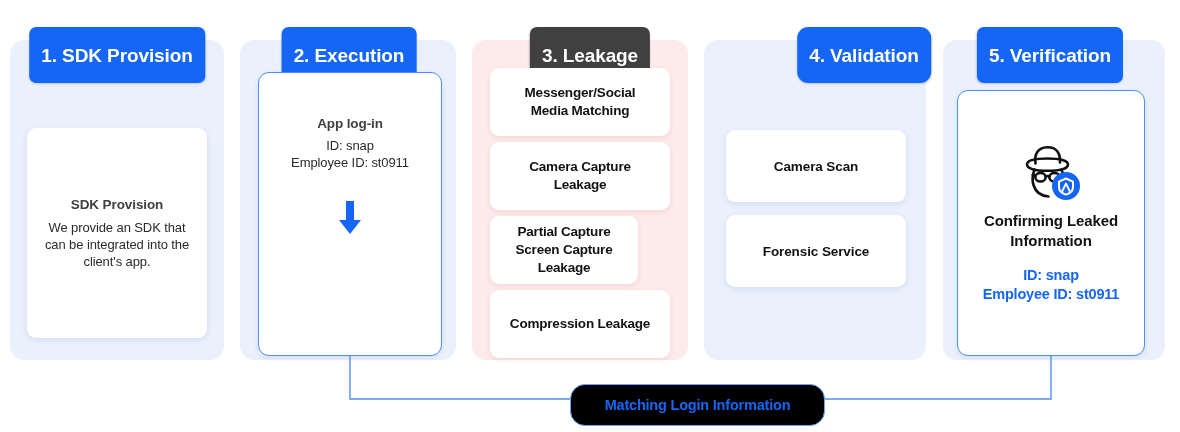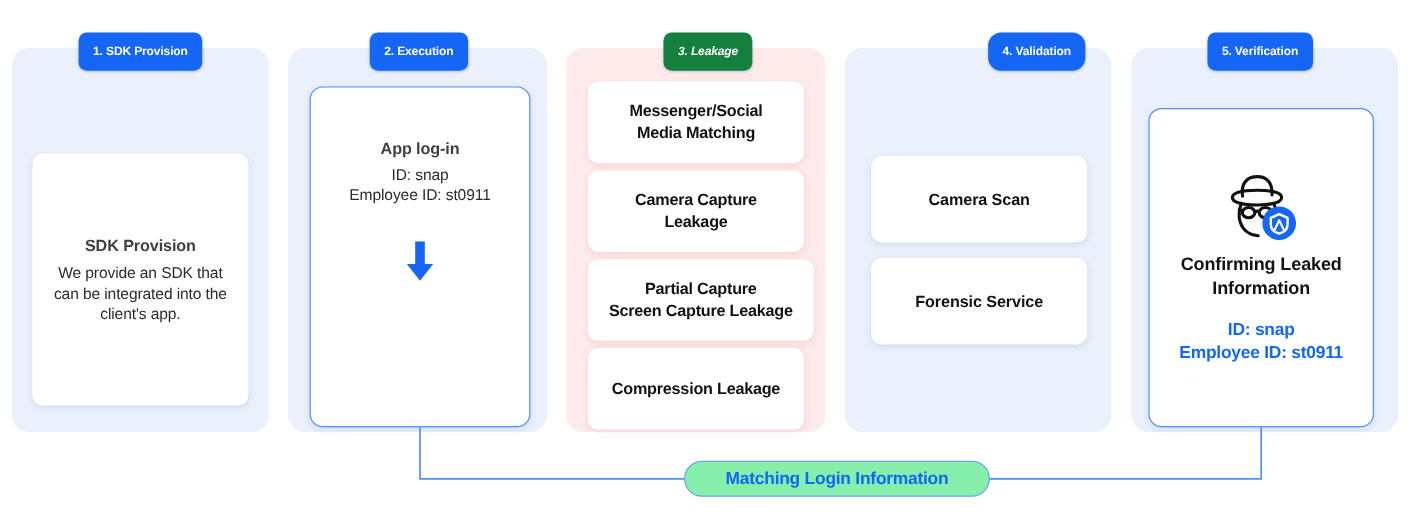--- a/index.html
+++ b/index.html
@@ -32,32 +32,32 @@
     background: #eaf1fd;
   }
   .panel.leak { background: #fdeaea; }
 
   
   .badge {
     position: absolute;
     top: 27px;
     height: 24px;
     line-height: 26px;
-    padding: 4px 12px;
+    padding: 16px 12px;
     border-radius: 7px;
     background: #1566f5;
     color: #ffffff;
-    font-size: 10px;
+    font-size: 19px;
     font-weight: bold;
     letter-spacing: -0.1px;
     white-space: nowrap;
     transform: translateX(-50%);
     box-shadow: 0 1px 2px rgba(20,60,140,.22);
   }
-  .badge.red { background: #15803d; font-style: italic; }
+  .badge.red { background: #404040; }
 
   
   .card {
     position: absolute;
     background: #ffffff;
     border-radius: 9px;
     box-shadow: 0 2px 6px rgba(25,55,110,.11);
     box-sizing: border-box;
     display: flex;
     flex-direction: column;
@@ -144,25 +144,25 @@
     left: 0;
     top: 330px;
     width: 1180px;
     height: 102px;
   }
   .match-pill {
     position: absolute;
     left: 570px;
     top: 384px;
     width: 255px;
-    height: 30px;
+    height: 42px;
     box-sizing: border-box;
     border: 1.4px solid #6ba2f8;
     border-radius: 15px;
-    background: #86efac;
+    background: #000000;
     color: #1566f5;
     font-size: 14.5px;
     font-weight: bold;
     letter-spacing: -0.2px;
     display: flex;
     align-items: center;
     justify-content: center;
   }
 </style>
 </head>
@@ -206,21 +206,21 @@
   <div class="card leakcard" style="left:490px; top:68px; width:180px; height:68px;">
     <div class="leak-label">Messenger/Social</div>
     <div class="leak-label">Media Matching</div>
   </div>
 
   <div class="card leakcard" style="left:490px; top:142px; width:180px; height:68px;">
     <div class="leak-label">Camera Capture</div>
     <div class="leak-label">Leakage</div>
   </div>
 
-  <div class="card leakcard" style="left:490px; top:216px; width:188px; height:68px;">
+  <div class="card leakcard" style="left:490px; top:216px; width:148px; height:68px;">
     <div class="leak-label">Partial Capture</div>
     <div class="leak-label">Screen Capture Leakage</div>
   </div>
 
   <div class="card leakcard" style="left:490px; top:290px; width:180px; height:68px;">
     <div class="leak-label">Compression Leakage</div>
   </div>
 
   <div class="card" style="left:726px; top:130px; width:180px; height:72px;">
     <div class="val-label">Camera Scan</div>

